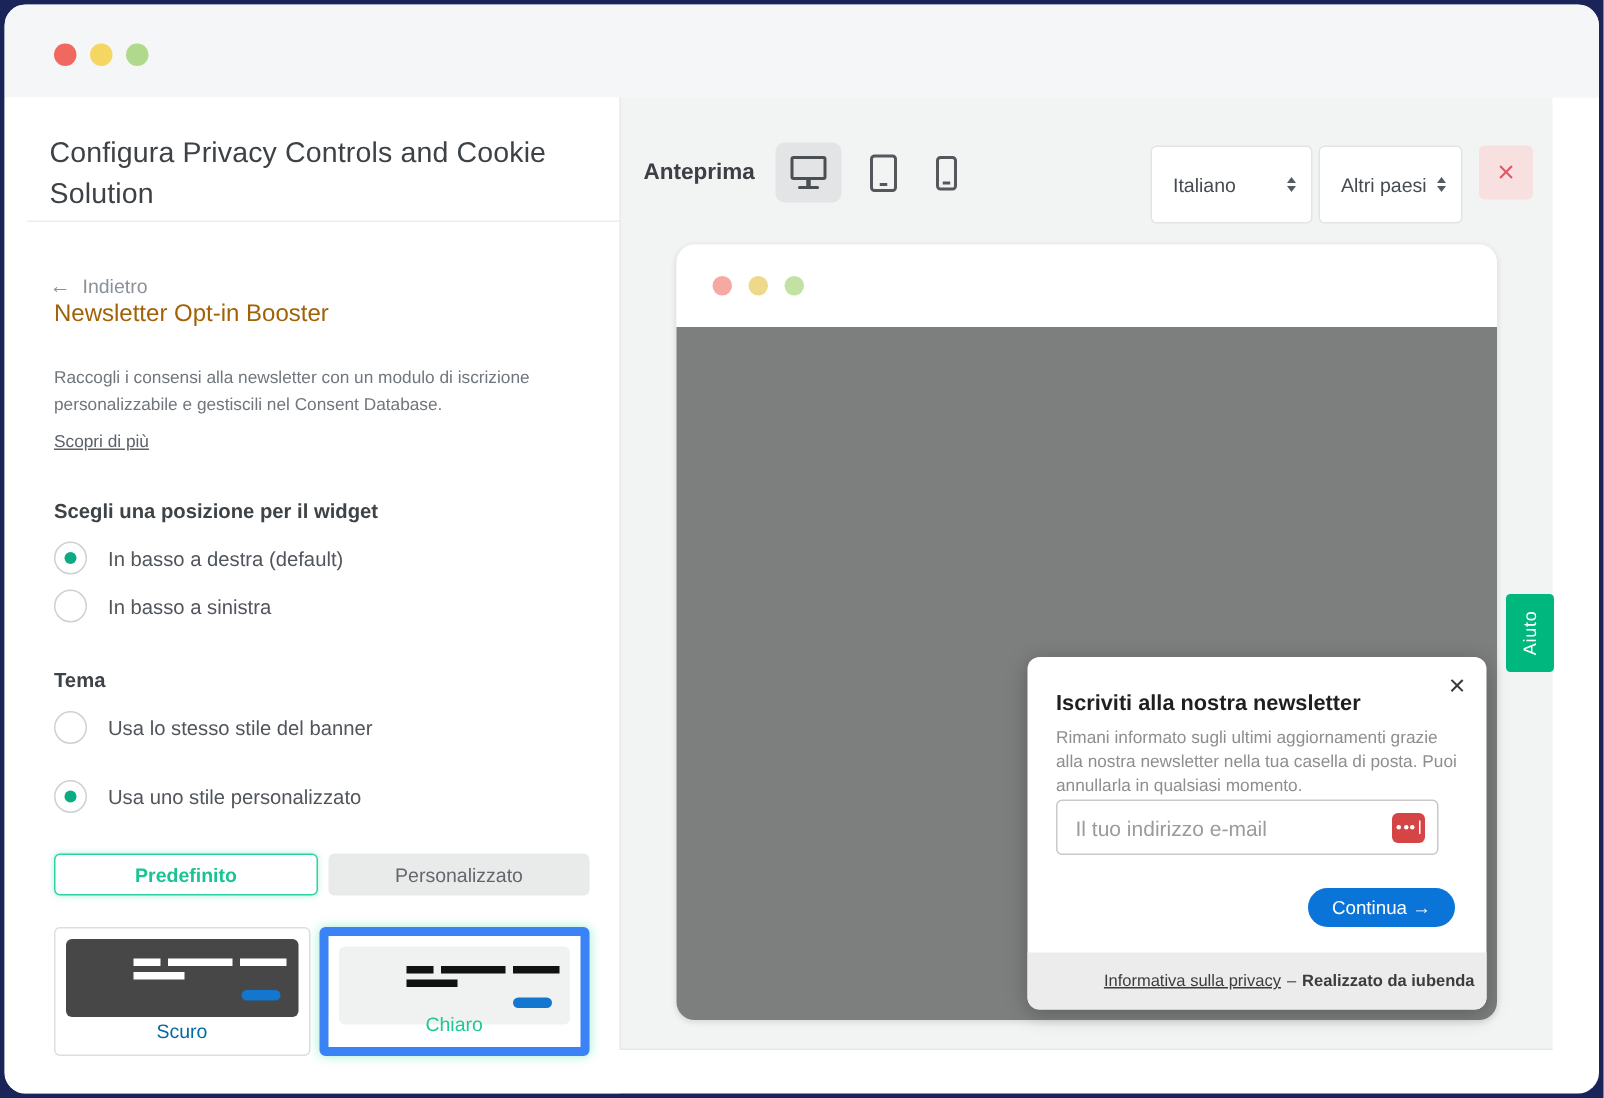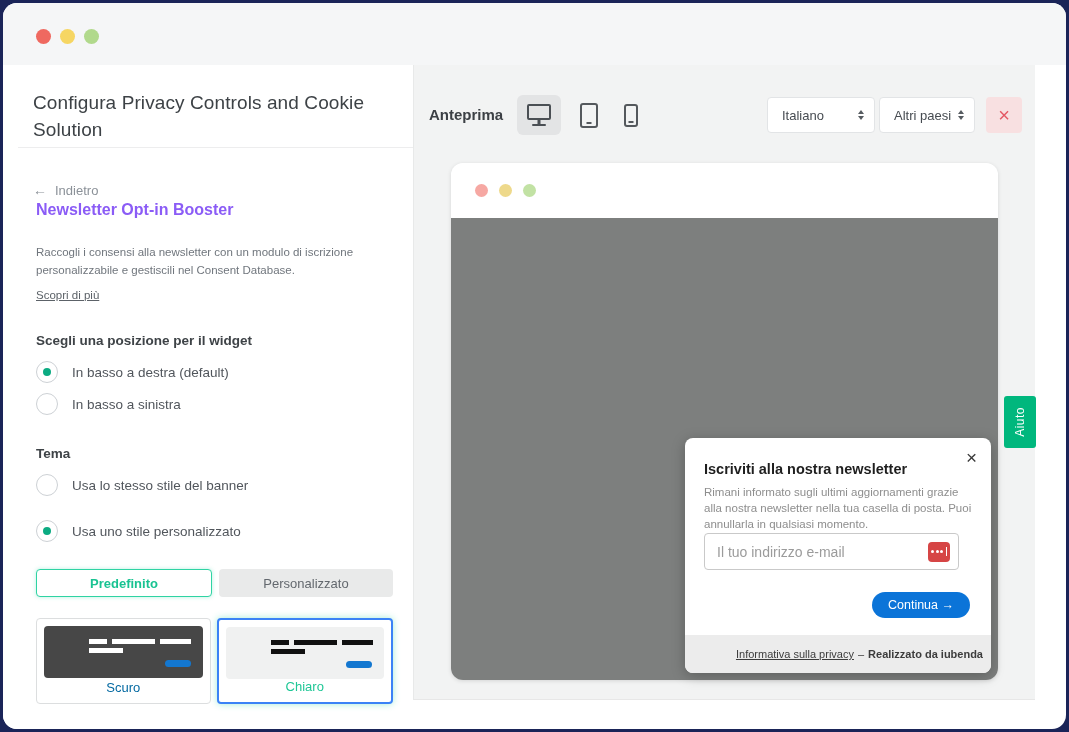--- a/index.html
+++ b/index.html
@@ -16,21 +16,21 @@
   .tl-yellow { left:57px; background:#f6d663; }
   .tl-green { left:81px; background:#b1d98c; }
 
   
   .left-panel { position:absolute; left:0; top:62px; width:410px; bottom:0; background:#fff; }
   .lp-title { position:absolute; left:30px; top:24px; width:352px; font-size:19px; line-height:27px;
               font-weight:500; color:#3d4246; letter-spacing:.1px; }
   .lp-sep { position:absolute; left:15px; right:0; top:82px; border-top:1px solid #ededee; }
   .back-link { position:absolute; left:30px; top:100px; font-size:13px; color:#8b9198; cursor:pointer;margin-top:17px; }
   .back-link .arr { margin-right:8px; font-size:14px; }
-  .lp-heading { position:absolute; left:33px; top:136px; font-size:16px; font-weight:700; color:#8b5cf6; }
+  .lp-heading { position:absolute; left:33px; top:136px; font-size:16px; font-weight:400; color:#a16207; }
   .lp-desc { position:absolute; left:33px; top:178px; width:338px; font-size:11.5px; line-height:1.6;
              color:#70767d; }
   .lp-learn { position:absolute; left:33px; top:224px; font-size:11.5px; color:#5c6268;
               text-decoration:underline; cursor:pointer; }
   .group-label { position:absolute; left:33px; font-size:13.5px; font-weight:700; color:#3e4347; }
   .radio-row { position:absolute; left:33px; height:24px; display:flex; align-items:center; gap:14px; cursor:pointer; }
   .radio { width:22px; height:22px; border:1px solid #cdd1d5; border-radius:50%; background:#fff;
            position:relative; flex:0 0 auto; }
   .radio.on::after { content:""; position:absolute; left:50%; top:50%; transform:translate(-50%,-50%);
                      width:8px; height:8px; border-radius:50%; background:#0cab82; }
@@ -39,21 +39,21 @@
   .style-tabs { position:absolute; left:33px; top:488px; width:357px; height:44px; display:flex; gap:7px; }
   .tab { flex:1; display:flex; align-items:center; justify-content:center; font-size:13px;
          border-radius:4px; cursor:pointer;margin-top:16px; }
   .tab.active { background:#fff; border:1px solid #2fd3a3; color:#19c392; font-weight:700;
                 box-shadow:0 0 4px rgba(47,211,163,.35); }
   .tab.idle { background:#e9eaea; color:#63686e; font-weight:400; }
 
   .theme-cards { position:absolute; left:33px; top:553px; width:357px; height:86px; display:flex; gap:6px; }
   .theme-card { flex:1; border-radius:4px; position:relative; cursor:pointer; background:#fff; }
   .theme-card.plain { border:1px solid #dcdedf; }
-  .theme-card.selected { border:2px solid #3b82f6; box-shadow:0 0 7px rgba(49,215,167,.45); }
+  .theme-card.selected { border:6px solid #3b82f6; box-shadow:0 0 7px rgba(49,215,167,.45); }
   .mock-banner { position:absolute; left:7px; right:7px; top:7px; height:52px; border-radius:4px; }
   .mock-banner.dark { background:#474747; }
   .mock-banner.light { background:#f0f1f1; }
   .bars { position:absolute; left:45px; top:13px; }
   .bar-row { display:flex; gap:5px; margin-bottom:4px; }
   .bar { height:5px; }
   .mock-banner.dark .bar { background:#fff; }
   .mock-banner.light .bar { background:#111; }
   .b1 { width:18px; } .b2 { width:43px; } .b3 { width:31px; } .b4 { width:34px; }
   .mock-pill { position:absolute; right:12px; bottom:11px; width:26px; height:7px; border-radius:4px;
@@ -71,21 +71,21 @@
   .dev-desktop { left:103px; width:44px; background:#e3e4e5; }
   .dev-tablet { left:155px; width:40px; }
   .dev-phone { left:199px; width:36px; }
   .mon { width:24px; height:16px; border:2px solid #4a4f54; border-radius:2px; position:relative; margin-bottom:7px; }
   .mon::after { content:""; position:absolute; left:50%; transform:translateX(-50%); top:14px; width:3px; height:4px; background:#4a4f54; }
   .mon::before { content:""; position:absolute; left:50%; transform:translateX(-50%); top:18px; width:14px; height:2px; background:#4a4f54; border-radius:1px; }
   .tab-ico { width:18px; height:25px; border:2px solid #54585c; border-radius:3px; position:relative; }
   .pho-ico { width:14px; height:23px; border:2px solid #54585c; border-radius:3px; position:relative; }
   .tab-ico::after, .pho-ico::after { content:""; position:absolute; left:50%; transform:translateX(-50%);
           bottom:2px; width:5px; height:2px; background:#54585c; }
-  .select-box { position:absolute; top:32px; height:36px; background:#fff; border:1px solid #e2e4e6;
+  .select-box { position:absolute; top:32px; height:52px; background:#fff; border:1px solid #e2e4e6;
                 border-radius:4px; display:flex; align-items:center; justify-content:space-between;
                 padding:0 10px 0 14px; font-size:13px; color:#464b51; cursor:pointer; }
   .sel-lang { left:353px; width:108px; }
   .sel-region { left:465px; width:96px; }
   .arrows { display:flex; flex-direction:column; align-items:center; gap:2px; }
   .arrows::before { content:""; border-left:3.5px solid transparent; border-right:3.5px solid transparent;
                     border-bottom:4.5px solid #565b60; }
   .arrows::after { content:""; border-left:3.5px solid transparent; border-right:3.5px solid transparent;
                    border-top:4.5px solid #565b60; }
   .pv-close { position:absolute; left:572px; top:32px; width:36px; height:36px; background:#f8e0e1;

